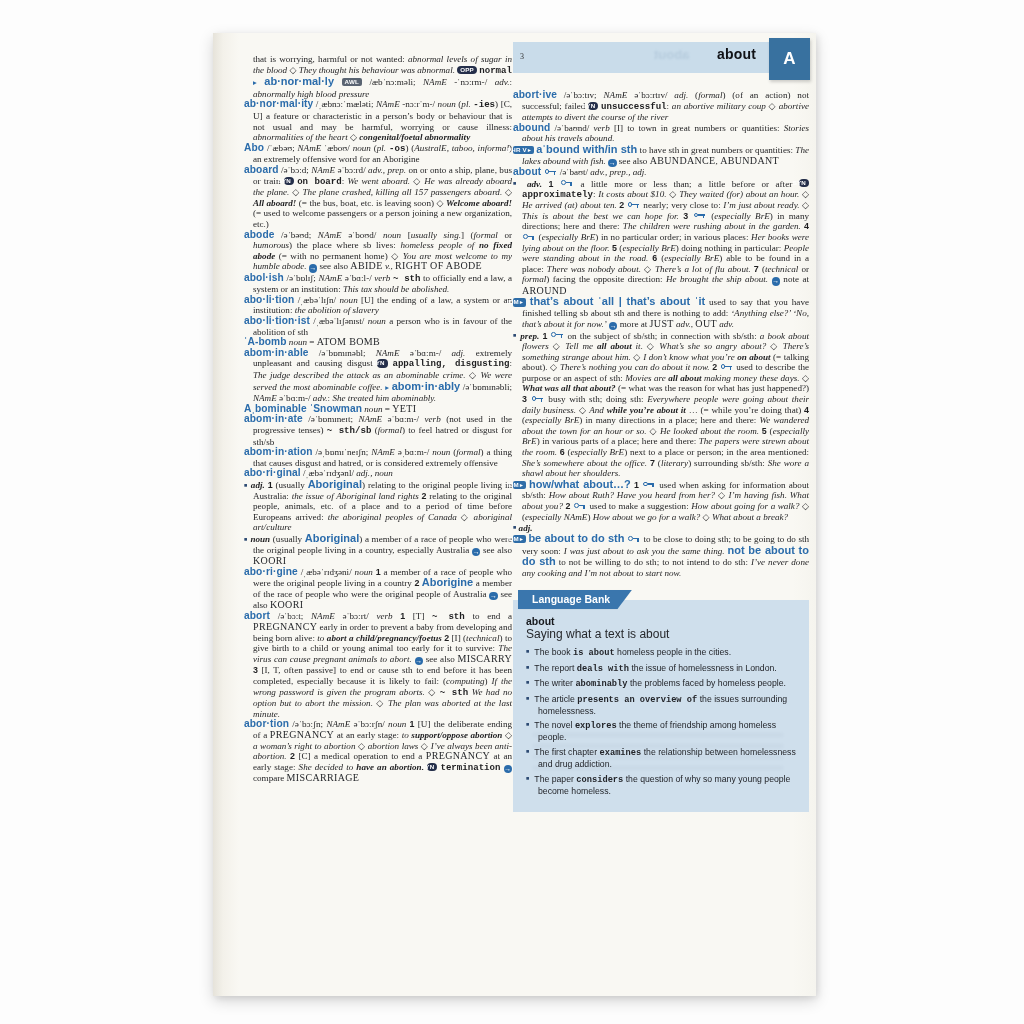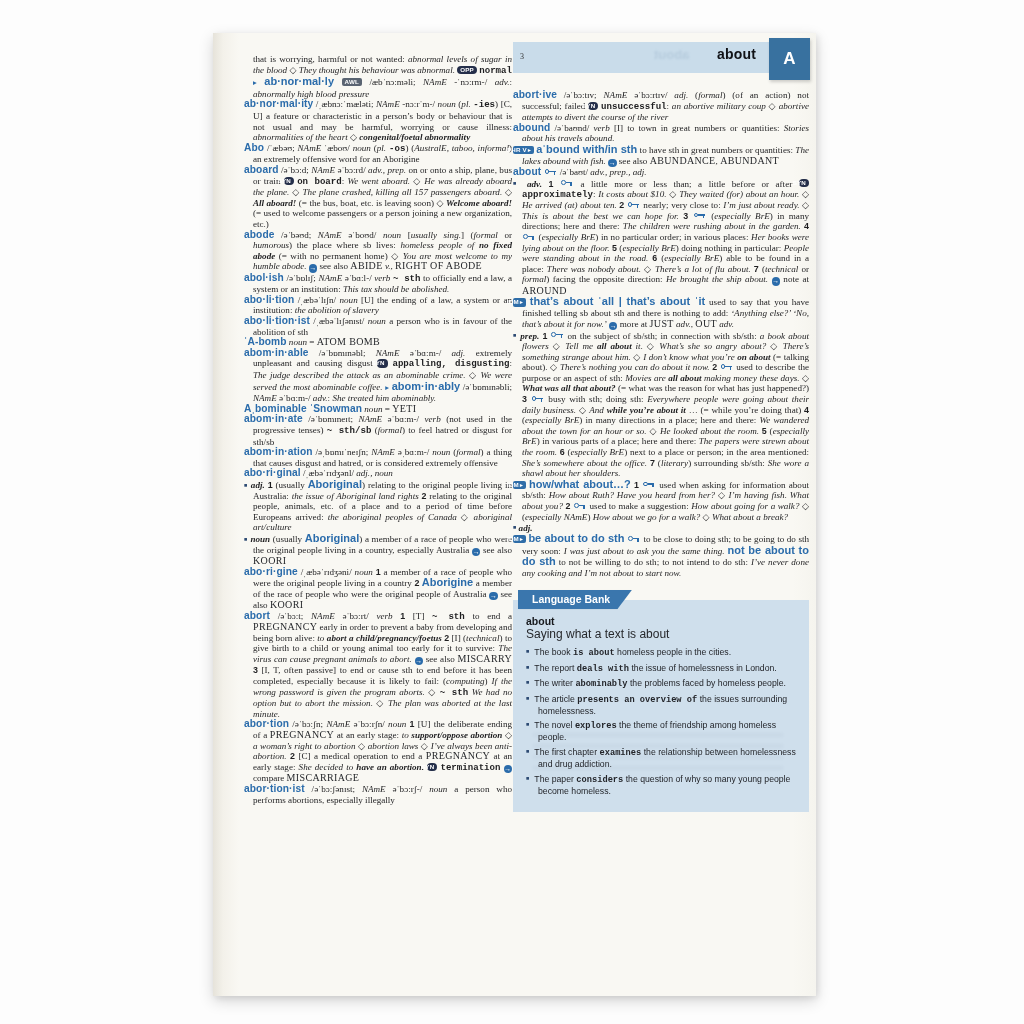--- a/index.html
+++ b/index.html
@@ -82,21 +82,20 @@
         <div class="entry"><span class="hw">abom·in·able</span><span class="t"> /əˈbɒmɪnəbl; </span><span class="i">NAmE</span><span class="t"> əˈbɑːm-/ </span><span class="i">adj.</span><span class="t"> extremely unpleasant and causing disgust </span><span class="bdg syn">SYN</span><span class="t"> </span><span class="b">appalling, disgusting</span><span class="t">: </span><span class="i">The judge described the attack as an abominable crime.</span><span class="t"> ◇ </span><span class="i">We were served the most abominable coffee.</span><span class="t"> </span><span class="tri">▸</span><span class="t"> </span><span class="blue">abom·in·ably</span><span class="t"> /əˈbɒmɪnəbli; </span><span class="i">NAmE</span><span class="t"> əˈbɑːm-/ </span><span class="i">adv.</span><span class="t">: </span><span class="i">She treated him abominably.</span></div>
         <div class="entry"><span class="hw">Aˌbominable ˈSnowman</span><span class="t"> </span><span class="i">noun</span><span class="t"> = </span><span class="sc">YETI</span></div>
         <div class="entry"><span class="hw">abom·in·ate</span><span class="t"> /əˈbɒmɪneɪt; </span><span class="i">NAmE</span><span class="t"> əˈbɑːm-/ </span><span class="i">verb</span><span class="t"> (not used in the progressive tenses) </span><span class="b">~ sth/sb</span><span class="t"> (</span><span class="i">formal</span><span class="t">) to feel hatred or disgust for sth/sb</span></div>
         <div class="entry"><span class="hw">abom·in·ation</span><span class="t"> /əˌbɒmɪˈneɪʃn; </span><span class="i">NAmE</span><span class="t"> əˌbɑːm-/ </span><span class="i">noun</span><span class="t"> (</span><span class="i">formal</span><span class="t">) a thing that causes disgust and hatred, or is considered extremely offensive</span></div>
         <div class="entry"><span class="hw">abo·ri·ginal</span><span class="t"> /ˌæbəˈrɪdʒənl/ </span><span class="i">adj., noun</span></div>
         <div class="entry"><span class="sqi">■</span><span class="t"> </span><span class="bi">adj.</span><span class="t"> </span><span class="num">1</span><span class="t"> (usually </span><span class="blue">Aboriginal</span><span class="t">) relating to the original people living in Australia: </span><span class="i">the issue of Aboriginal land rights</span><span class="t"> </span><span class="num">2</span><span class="t"> relating to the original people, animals, etc. of a place and to a period of time before Europeans arrived: </span><span class="i">the aboriginal peoples of Canada</span><span class="t"> ◇ </span><span class="i">aboriginal art/culture</span></div>
         <div class="entry"><span class="sqi">■</span><span class="t"> </span><span class="bi">noun</span><span class="t"> (usually </span><span class="blue">Aboriginal</span><span class="t">) a member of a race of people who were the original people living in a country, especially Australia </span><span class="arr">→</span><span class="t"> see also </span><span class="sc">KOORI</span></div>
         <div class="entry"><span class="hw">abo·ri·gine</span><span class="t"> /ˌæbəˈrɪdʒəni/ </span><span class="i">noun</span><span class="t"> </span><span class="num">1</span><span class="t"> a member of a race of people who were the original people living in a country </span><span class="num">2</span><span class="t"> </span><span class="blue">Aborigine</span><span class="t"> a member of the race of people who were the original people of Australia </span><span class="arr">→</span><span class="t"> see also </span><span class="sc">KOORI</span></div>
         <div class="entry"><span class="hw">abort</span><span class="t"> /əˈbɔːt; </span><span class="i">NAmE</span><span class="t"> əˈbɔːrt/ </span><span class="i">verb</span><span class="t"> </span><span class="num">1</span><span class="t"> [T] </span><span class="b">~ sth</span><span class="t"> to end a </span><span class="sc">PREGNANCY</span><span class="t"> early in order to prevent a baby from developing and being born alive: </span><span class="i">to </span><span class="bi">abort a child/pregnancy/foetus</span><span class="t"> </span><span class="num">2</span><span class="t"> [I] (</span><span class="i">technical</span><span class="t">) to give birth to a child or young animal too early for it to survive: </span><span class="i">The virus can cause pregnant animals to abort.</span><span class="t"> </span><span class="arr">→</span><span class="t"> see also </span><span class="sc">MISCARRY</span><span class="t"> </span><span class="num">3</span><span class="t"> [I, T, often passive] to end or cause sth to end before it has been completed, especially because it is likely to fail: (</span><span class="i">computing</span><span class="t">) </span><span class="i">If the wrong password is given the program aborts.</span><span class="t"> ◇ </span><span class="b">~ sth</span><span class="t"> </span><span class="i">We had no option but to abort the mission.</span><span class="t"> ◇ </span><span class="i">The plan was aborted at the last minute.</span></div>
         <div class="entry"><span class="hw">abor·tion</span><span class="t"> /əˈbɔːʃn; </span><span class="i">NAmE</span><span class="t"> əˈbɔːrʃn/ </span><span class="i">noun</span><span class="t"> </span><span class="num">1</span><span class="t"> [U] the deliberate ending of a </span><span class="sc">PREGNANCY</span><span class="t"> at an early stage: </span><span class="i">to </span><span class="bi">support/oppose abortion</span><span class="t"> ◇ </span><span class="i">a woman’s right to abortion</span><span class="t"> ◇ </span><span class="i">abortion laws</span><span class="t"> ◇ </span><span class="i">I’ve always been anti-abortion.</span><span class="t"> </span><span class="num">2</span><span class="t"> [C] a medical operation to end a </span><span class="sc">PREGNANCY</span><span class="t"> at an early stage: </span><span class="i">She decided to </span><span class="bi">have an abortion.</span><span class="t"> </span><span class="bdg syn">SYN</span><span class="t"> </span><span class="b">termination</span><span class="t"> </span><span class="arr">→</span><span class="t"> compare </span><span class="sc">MISCARRIAGE</span></div>
-        <div class="entry"><span class="hw">abor·tion·ist</span><span class="t"> /əˈbɔːʃənɪst; </span><span class="i">NAmE</span><span class="t"> əˈbɔːrʃ-/ </span><span class="i">noun</span><span class="t"> a person who performs abortions, especially illegally</span></div>
       </div>
 
     <div class="col col-right">
       <div class="gbar">
         <span class="pageno">3</span>
         <span class="ghost">about</span>
         <span class="guide">about</span>
         <span class="atab">A</span>
       </div>
 

